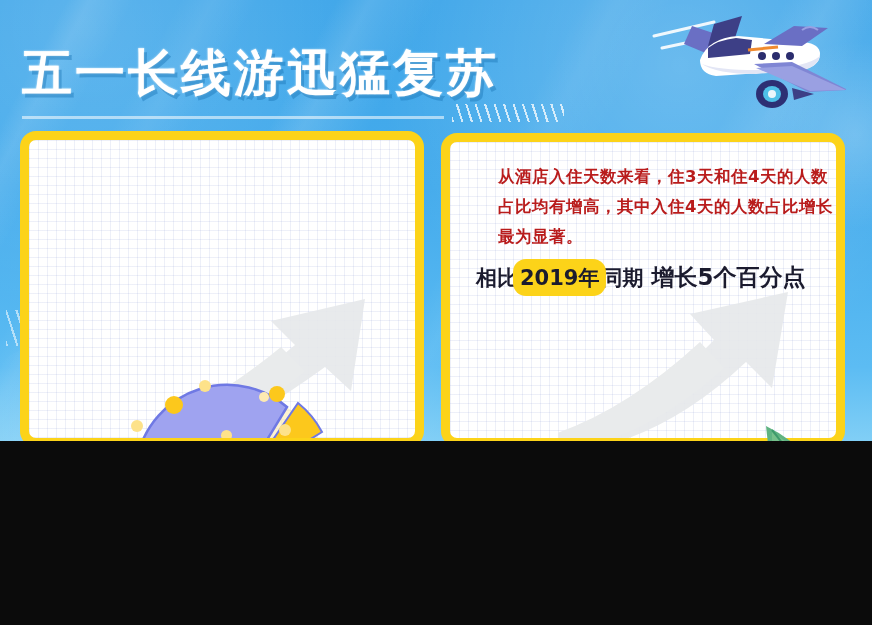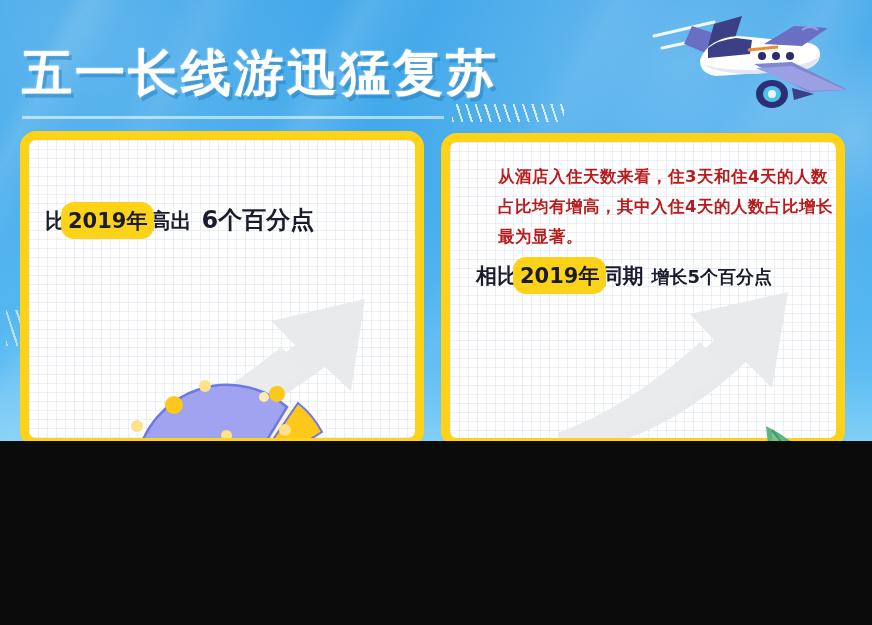--- a/index.html
+++ b/index.html
@@ -140,21 +140,21 @@
   }
 
   .subline {
     position: absolute; color: #1b1b2e; font-weight: bold;
     font-family: "DejaVu Sans", "Liberation Sans", sans-serif;
     white-space: nowrap;
   }
   #left-subline { left: 16px; top: 64px; font-size: 21px; }
   #left-subline .emph { font-size: 24px; margin-left: 10px; }
   #right-subline { left: 26px; top: 120px; font-size: 21px; }
-  #right-subline .emph { font-size: 18px; margin-left: 8px; }
+  #right-subline .emph { font-size: 23px; margin-left: 8px; }
 
   .hl-pill {
     position: relative; display: inline-block; padding: 0 2px; z-index: 1;
   }
   .hl-pill::before {
     content: ""; position: absolute; left: -5px; right: -5px; top: -5px; bottom: -4px;
     background: #fcd319; border-radius: 13px; z-index: -1;
   }
 
   
@@ -250,23 +250,20 @@
     <div class="card-grid"></div>
 
     <div class="bg-arrow" id="left-arrow">
       <svg width="290" height="250" viewBox="0 0 290 250">
         <path d="M6,238 Q70,210 140,150 L116,126 L210,104 L196,196 L170,172 Q96,226 34,250 Z" fill="#e6e8ea" opacity=".9"></path>
         <path d="M0,230 Q60,206 126,152 L150,176 Q84,232 20,250 Z" fill="#e9ebec"></path>
       </svg>
     </div>
 
 
-    <div class="subline" id="left-subline">
-      <span>比</span><span class="hl-pill">2019年</span><span>高出</span><span class="emph">6个百分点</span>
-    </div>
 
     <div class="pie-wrap">
       <svg width="230" height="198" viewBox="0 0 230 198">
         <ellipse cx="98" cy="104" rx="92" ry="92" fill="#fde9a8" opacity=".55"></ellipse>
 
         <path d="M98,104 L150,28 A92,92 0 1 0 128,194 A92,92 0 0 0 98,104 Z" fill="none"></path>
         <path d="M98,104
                  L146,25
                  A92,92 0 1 0 160,40
                  Z" fill="#9fa3f0" stroke="#6f79e4" stroke-width="2.5"></path>

